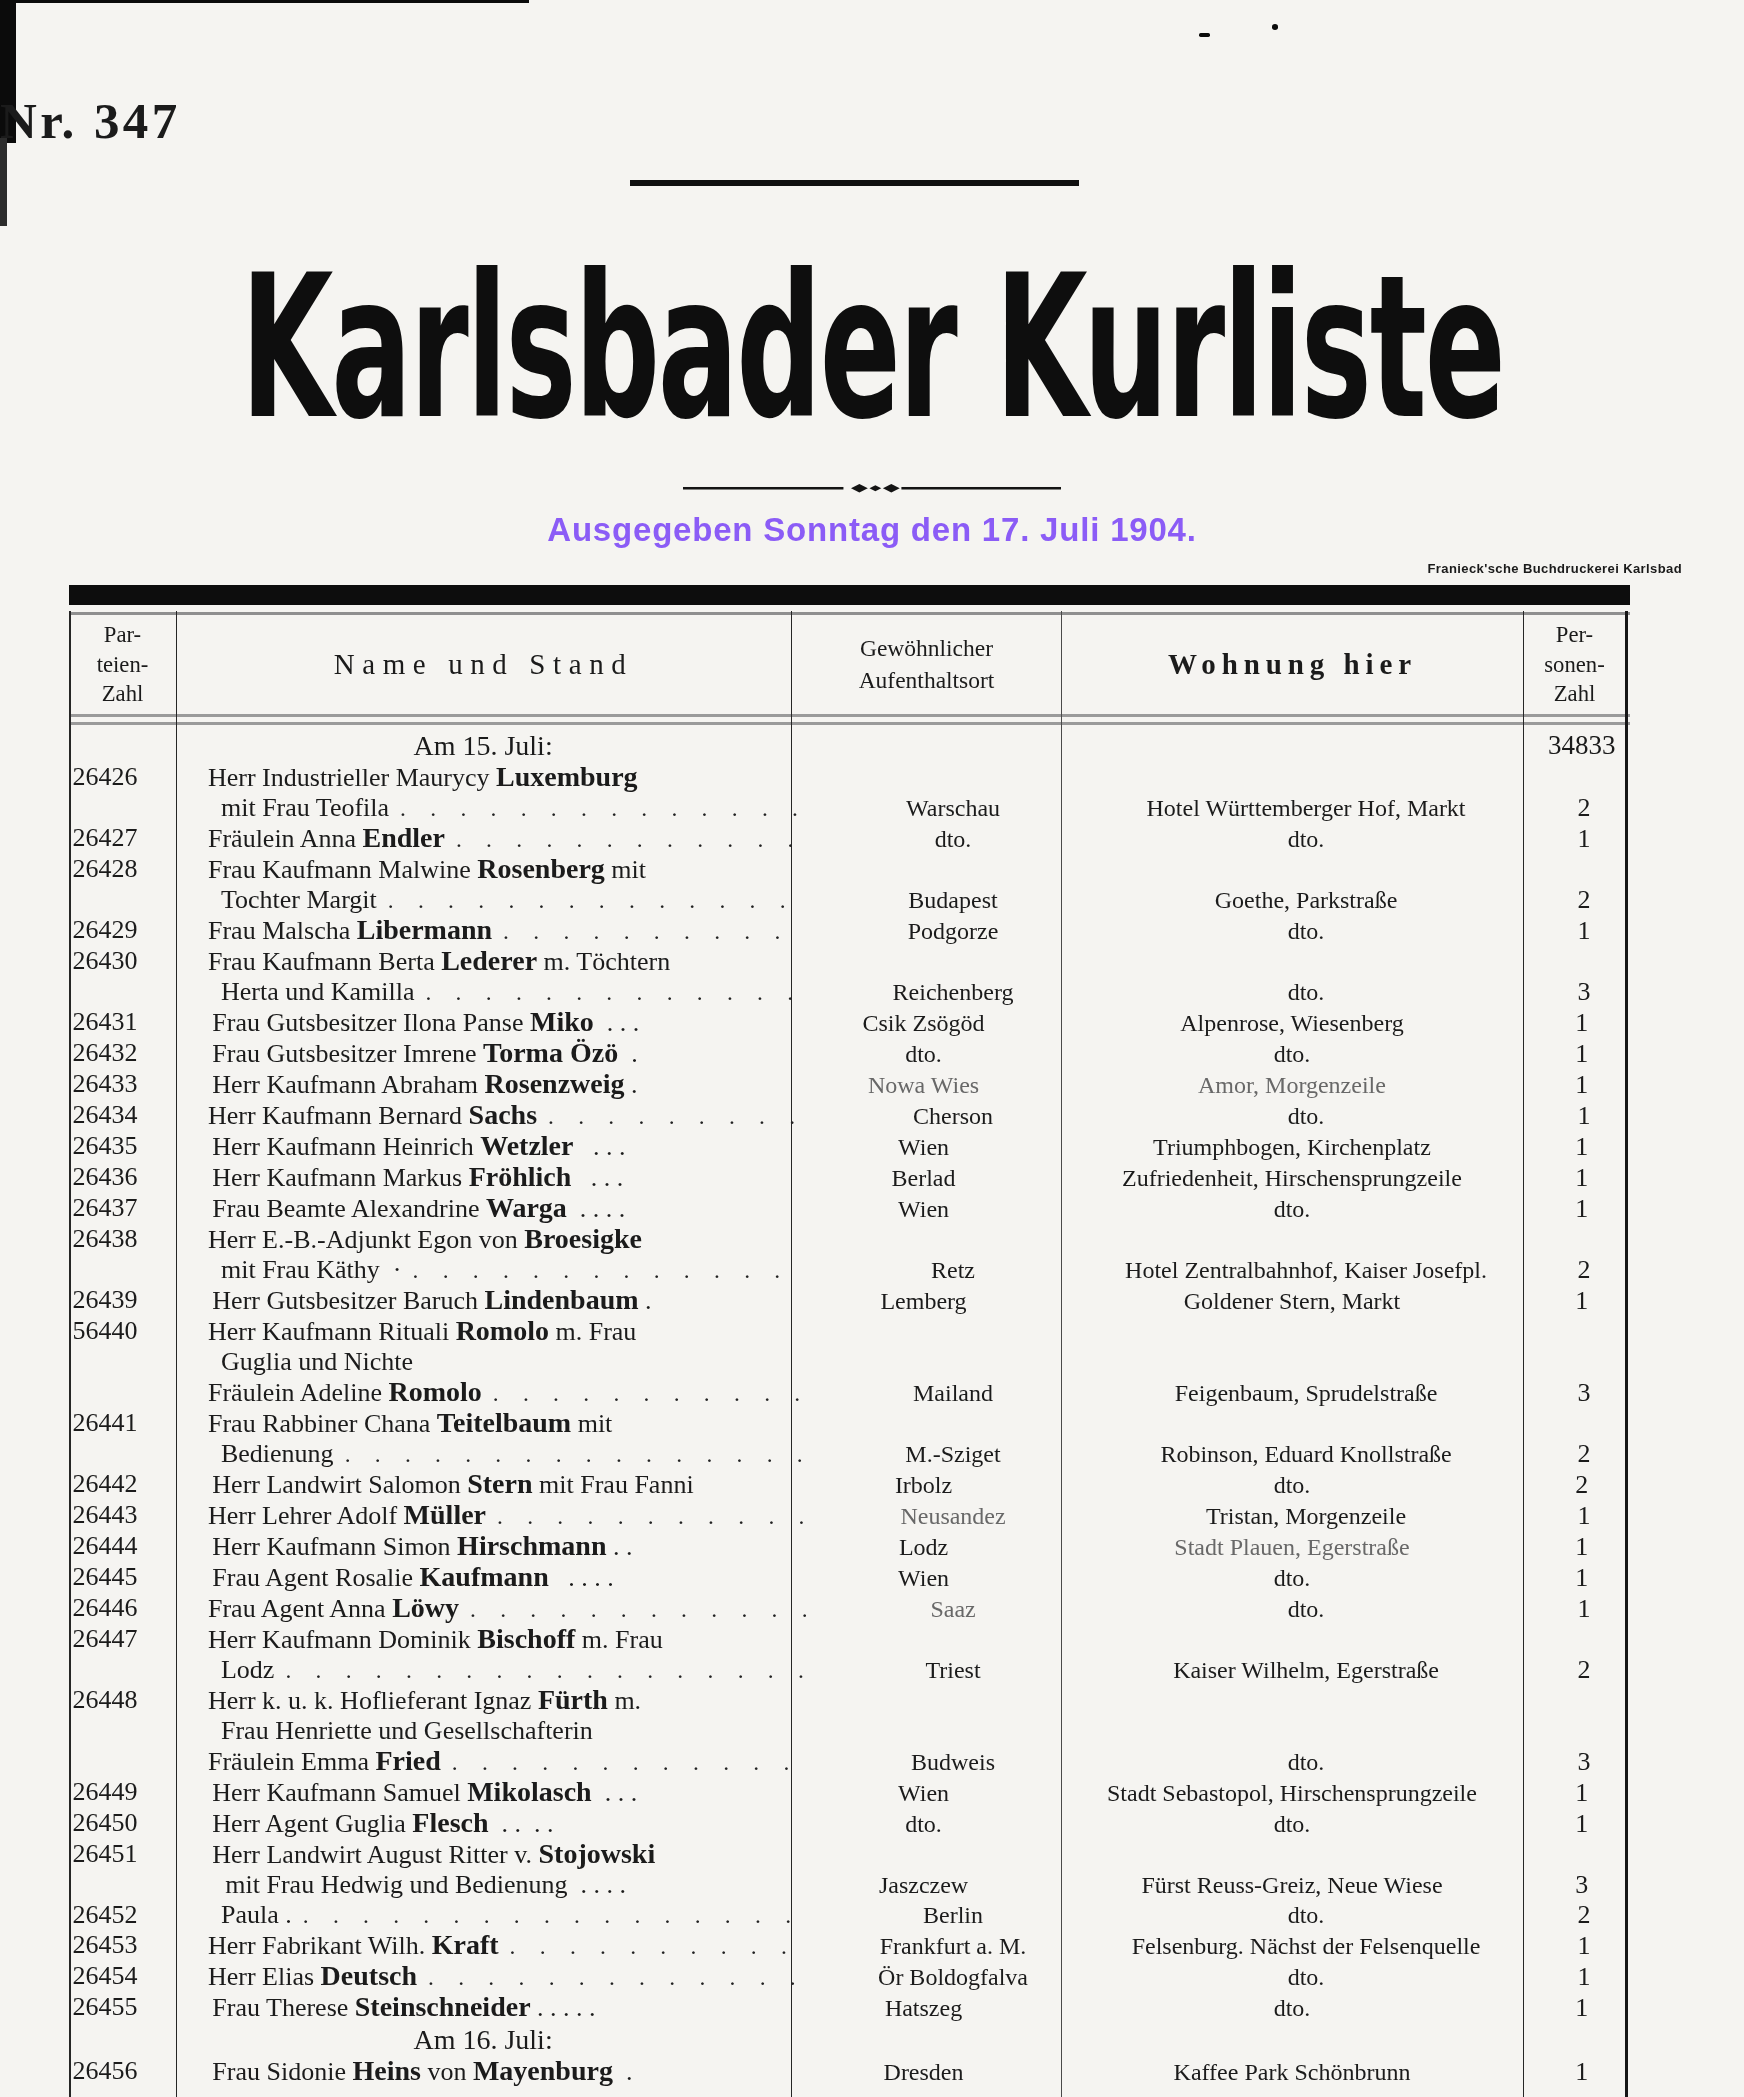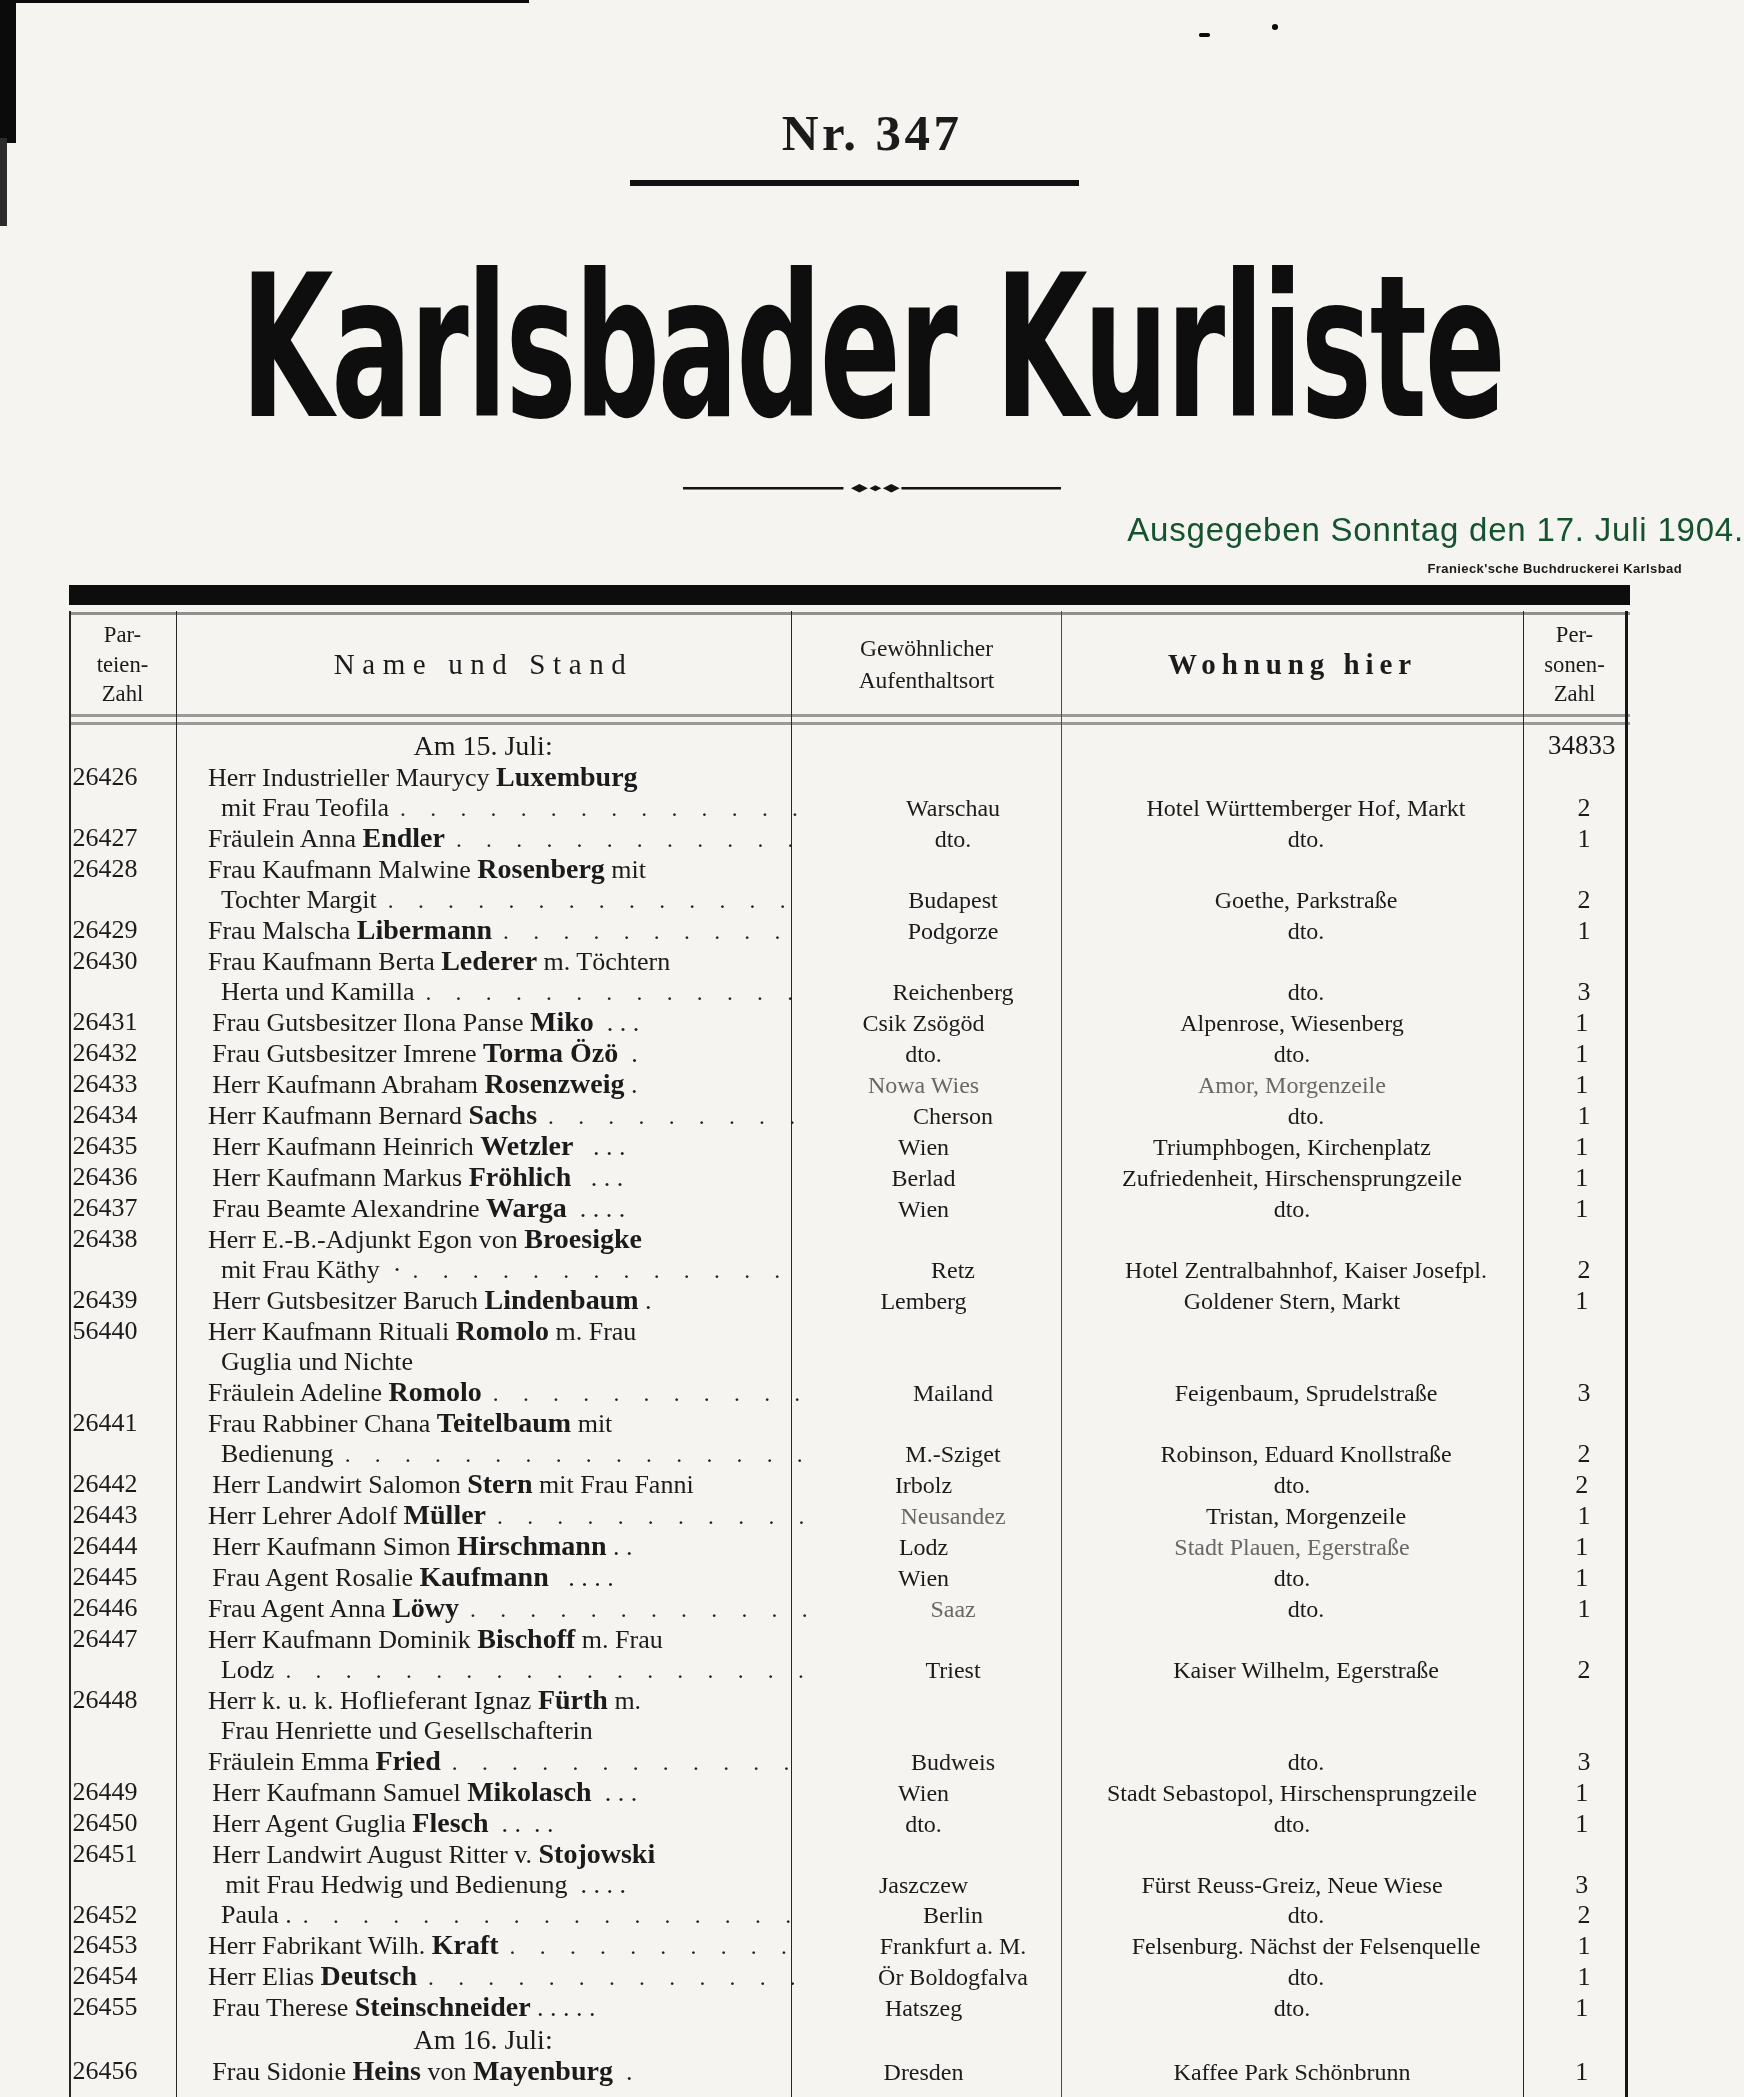--- a/index.html
+++ b/index.html
@@ -6,30 +6,30 @@
   .page{position:relative;width:1744px;height:2244px;background:#f5f4f1;overflow:hidden;
         font-family:"Liberation Serif",serif;color:#1b1b1b;}
   
   .art{position:absolute;background:#0b0b0b;}
   .art-topline{left:0;top:0;width:529px;height:2.9px;}
   .art-leftstrip{left:0;top:0;width:16px;height:143px;}
   .art-leftstrip2{left:0;top:138px;width:6.7px;height:88px;background:#2c2c2c;}
   .art-dash1{left:1199px;top:33px;width:11px;height:3.8px;border-radius:1.7px;}
   .art-dash2{left:1272px;top:24px;width:5.9px;height:5.5px;border-radius:50%;}
   
-  .nr{position:absolute;top:104px;left:0;width:100%;text-align:center;
+  .nr{position:absolute;top:92px;left:0;width:100%;
       font-size:51px;font-weight:700;letter-spacing:3.4px;}
   .nr-underline{position:absolute;top:180px;left:630px;width:449px;height:5.5px;background:#101010;}
   .title-wrap{position:absolute;top:233px;left:0;width:100%;text-align:center;}
   .title-wrap span{display:inline-block;font-family:"DejaVu Sans",sans-serif;font-weight:700;
       font-size:139px;letter-spacing:-2.5px;white-space:nowrap;
       transform:scale(0.86,1.42);transform-origin:center top;color:#0e0e0e;}
   .ornament{position:absolute;top:479px;left:50%;transform:translateX(-50%);}
-  .dateline{position:absolute;top:511px;left:0;width:100%;text-align:right;
-      font-family:"Liberation Sans",sans-serif;font-weight:400;font-size:33px;letter-spacing:0.8px;color:#14532d;}
+  .dateline{position:absolute;top:511px;left:0;width:100%;text-align:center;
+      font-family:"Liberation Sans",sans-serif;font-weight:700;font-size:33px;letter-spacing:0.8px;color:#8b5cf6;}
   .printer{position:absolute;top:561px;left:1334px;width:348px;text-align:right;
       font-family:"Liberation Sans",sans-serif;font-weight:700;font-size:13px;color:#1a1a1a;
       filter:blur(0.3px);letter-spacing:0.4px;}
   
   .gtable{position:absolute;left:69px;top:585px;width:1561px;height:1577px;}
   .topbar{height:20px;background:#0d0d0d;}
   .grayline{margin-top:6.7px;height:3.4px;background:#8f8f8f;}
   .hrow{display:flex;align-items:center;height:99px;}
   .hc{text-align:center;}
   .hc1{width:107px;font-size:22.7px;line-height:1.3;white-space:pre-line;}

